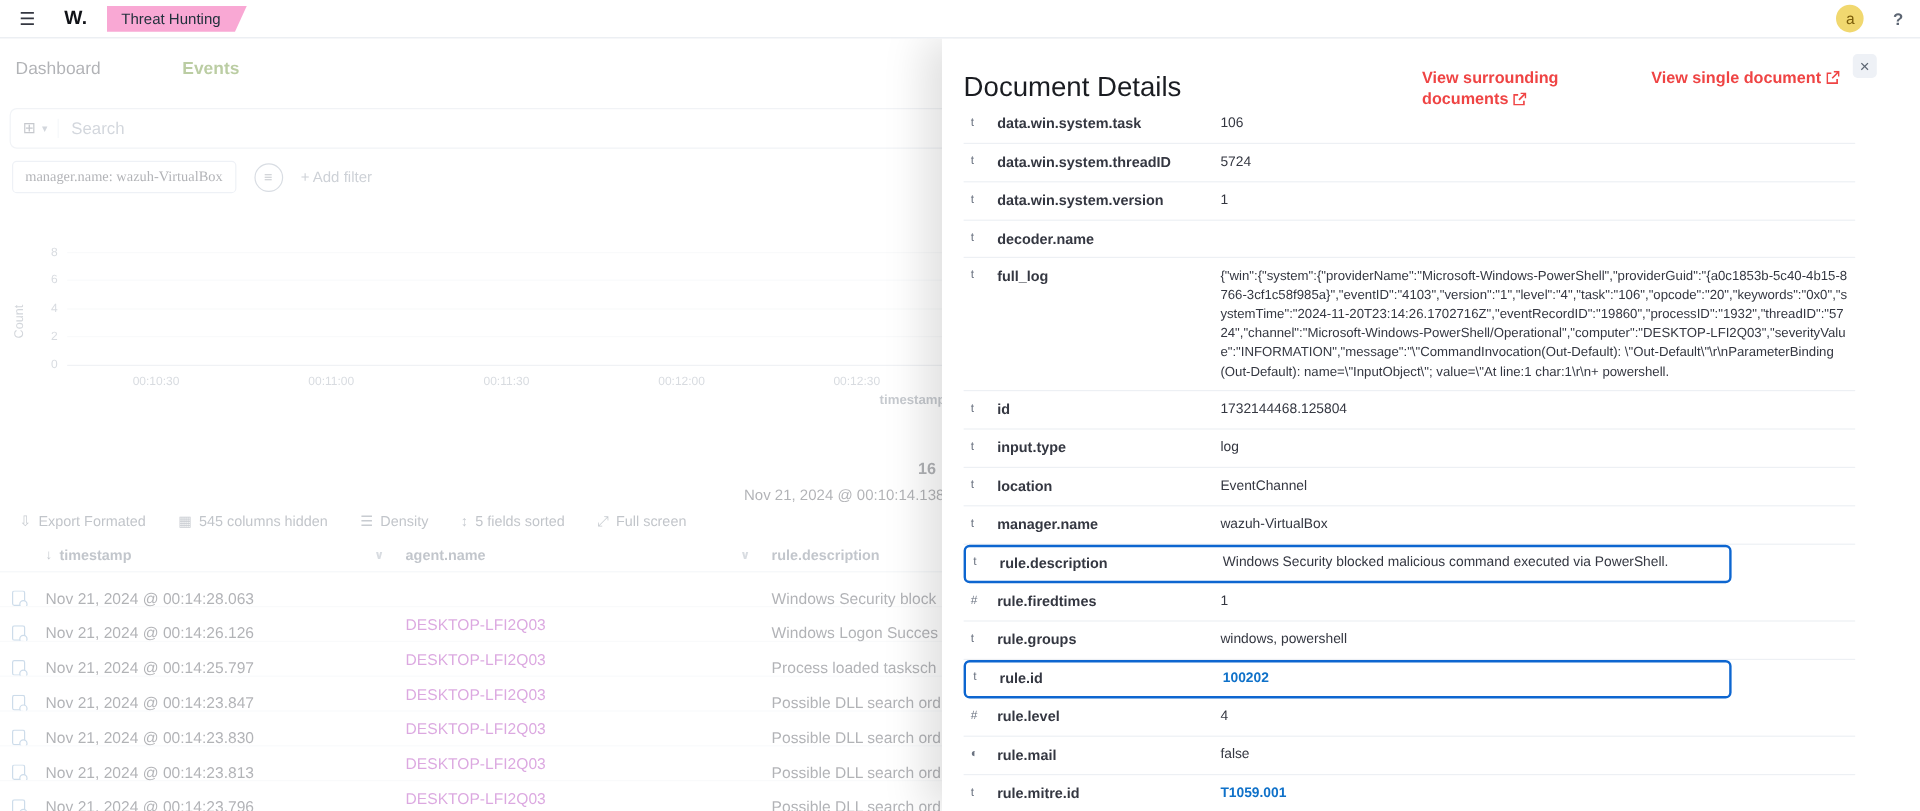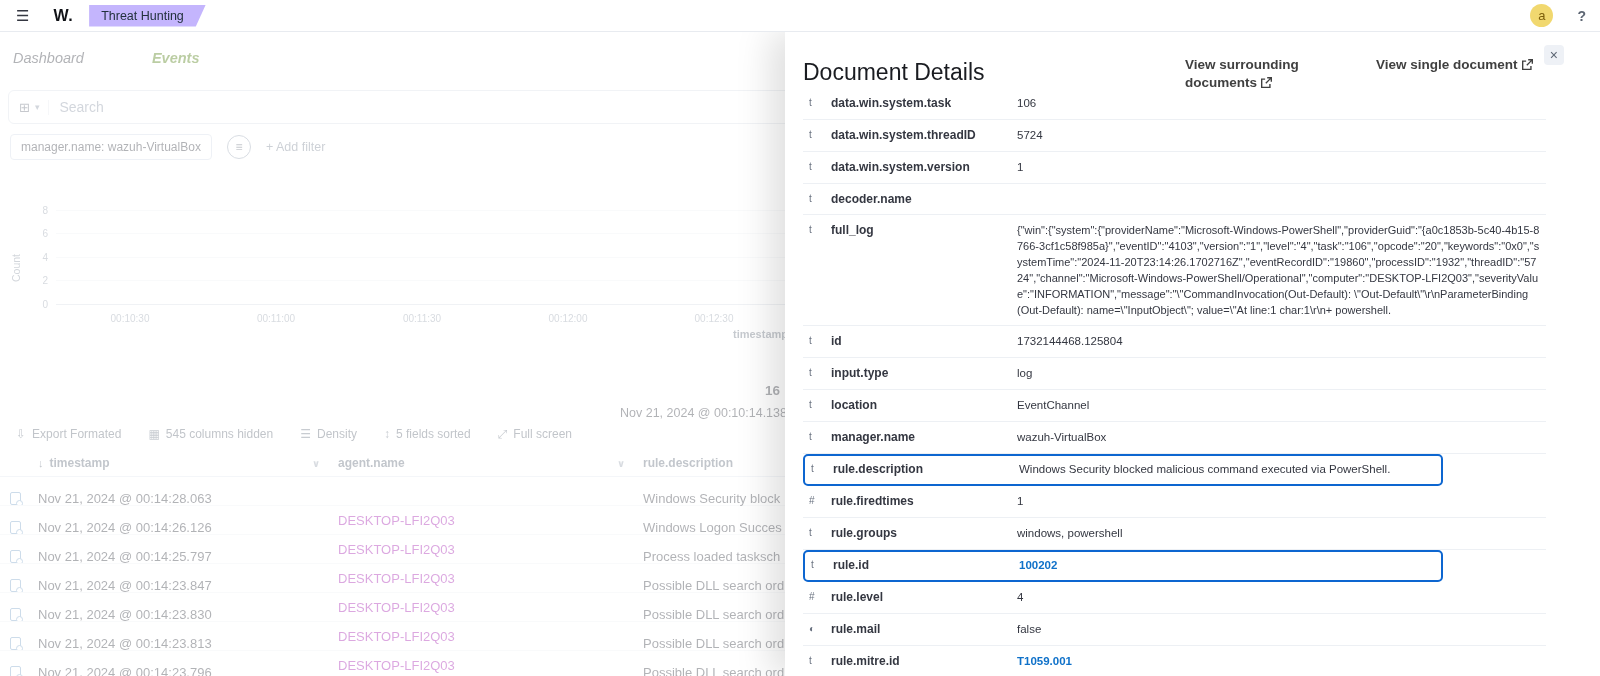--- a/index.html
+++ b/index.html
@@ -5,50 +5,50 @@
   * { margin:0; padding:0; box-sizing:border-box; }
   html,body { width:1600px; height:676px; }
   body { font-family:"Liberation Sans","DejaVu Sans",sans-serif; background:#fff; color:#343741; position:relative; overflow:hidden; }
 
   
   .topbar { position:absolute; top:0; left:0; right:0; height:32px; background:#fff;
             border-bottom:1px solid #e8ebf0; display:flex; align-items:center;
             padding:0 14px 0 10px; z-index:40; }
   .menu-btn { font-size:15px; color:#343741; cursor:pointer; padding:0 6px; }
   .logo { font-weight:700; font-size:16px; color:#101217; margin:0 16px 0 18px; letter-spacing:.5px; }
-  .breadcrumb-tag { background:#c4b5fd; color:#22313d; font-size:12.5px; padding:4px 22px 4px 12px;
+  .breadcrumb-tag { background:#f9a8d4; color:#22313d; font-size:12.5px; padding:4px 22px 4px 12px;
             clip-path:polygon(0 0,100% 0,calc(100% - 10px) 100%,0 100%); cursor:pointer; }
   .topbar-spacer { flex:1; }
   .avatar { width:23px; height:23px; border-radius:50%; background:#f1d86f; color:#7c5e0a;
             font-size:13px; display:flex; align-items:center; justify-content:center;
             margin-right:24px; cursor:pointer; }
   .help-btn { color:#5d6673; font-size:14px; font-weight:700; cursor:pointer; }
 
   
   .main { position:absolute; top:32px; left:0; right:0; bottom:0; }
   .content { position:absolute; inset:0; }
   .overlay { position:absolute; inset:0; background:rgba(255,255,255,.62); z-index:5; pointer-events:none; }
 
-  .tabs { position:absolute; top:18px; left:13px; display:flex; gap:36px; font-size:14.5px;font-style:italic; }
+  .tabs { position:absolute; top:18px; left:13px; display:flex; gap:36px; font-size:14.5px; }
   .tab { color:#343741; cursor:pointer; }
   .tab.active { color:#4d7c0f; font-weight:600;margin-left:32px; }
 
   .search-row { position:absolute; top:58px; left:8px; right:10px; height:34px;
             border:1px solid #d9dfe8; border-radius:6px; background:#fff;
             display:flex; align-items:center; padding:0 10px; gap:10px; }
   .search-prefix { display:flex; align-items:center; gap:5px; color:#69707d; font-size:13px;
             cursor:pointer; padding-right:9px; border-right:1px solid #e6eaf0; }
   .search-prefix .caret { font-size:9px; color:#8b95a5; }
   .search-input { border:none; outline:none; flex:1; font-size:14px; color:#343741;
             background:transparent; font-family:inherit; }
   .search-input::placeholder { color:#8b95a5; }
 
   .filter-row { position:absolute; top:102px; left:10px; display:flex; align-items:center; gap:15px; }
   .filter-pill { border:1px solid #d3dae6; border-radius:4px; background:#fff; font-size:12px;
-            padding:5px 10px; color:#343741; cursor:pointer; }
+            padding:5px 10px; color:#343741; cursor:pointer;font-family:Liberation Serif, serif; }
   .filter-circle { width:24px; height:24px; border:1px solid #9aa5b5; border-radius:50%;
             display:flex; align-items:center; justify-content:center; color:#69707d;
             font-size:12px; cursor:pointer; }
   .add-filter { font-size:12.5px; color:#7d8795; cursor:pointer; }
 
   
   .ytick { position:absolute; width:18px; left:30px; text-align:right; font-size:10px; color:#98a1ae; }
   .gridline { position:absolute; left:56px; right:0; height:1px; background:#eef1f4; }
   .gridline.axis { background:#d8dde4; }
   .ylabel-rot { position:absolute; left:2px; top:230px; font-size:10.5px; color:#8a93a0;
@@ -81,21 +81,21 @@
   .doc-icon::after { content:""; position:absolute; right:-3px; bottom:-3px; width:5px; height:5px;
             border:1px solid #7ba3c9; border-radius:50%; background:#fff; }
 
   
   .panel { position:absolute; top:0; bottom:0; left:785px; right:0; background:#fff; z-index:10;
             box-shadow:-14px 0 34px rgba(0,0,0,.13); }
   .close-btn { position:absolute; top:13px; right:36px; background:#eef1f6; border:none;
             color:#5d6673; font-size:14px; line-height:1; padding:3px 6px; border-radius:4px;
             cursor:pointer; font-family:inherit; }
   .panel-title { position:absolute; top:27px; left:18px; font-size:23px; font-weight:500; color:#1a1c21; }
-  .plink { position:absolute; top:24px; font-size:13.5px; font-weight:700; color:#404040;
+  .plink { position:absolute; top:24px; font-size:13.5px; font-weight:700; color:#ef4444;
             cursor:pointer; line-height:18px; }
   .plink-1 { left:400px; width:128px; }
   .plink-2 { left:591px; }
   .ext-icon { margin-left:4px; vertical-align:-1px; }
 
   .fields { position:absolute; top:56px; left:18px; right:54px; }
   .frow { display:flex; align-items:flex-start; padding:7px 6px; border-bottom:1px solid #edf0f4; }
   .frow.highlight { border:2px solid #0d66d0; border-radius:5px; width:640px; padding:5px 6px 6px; }
   .ficon { width:22px; font-size:10px; color:#6a7280; line-height:16px; }
   .fname { width:186px; font-size:12px; font-weight:700; color:#343741; line-height:16px; }

